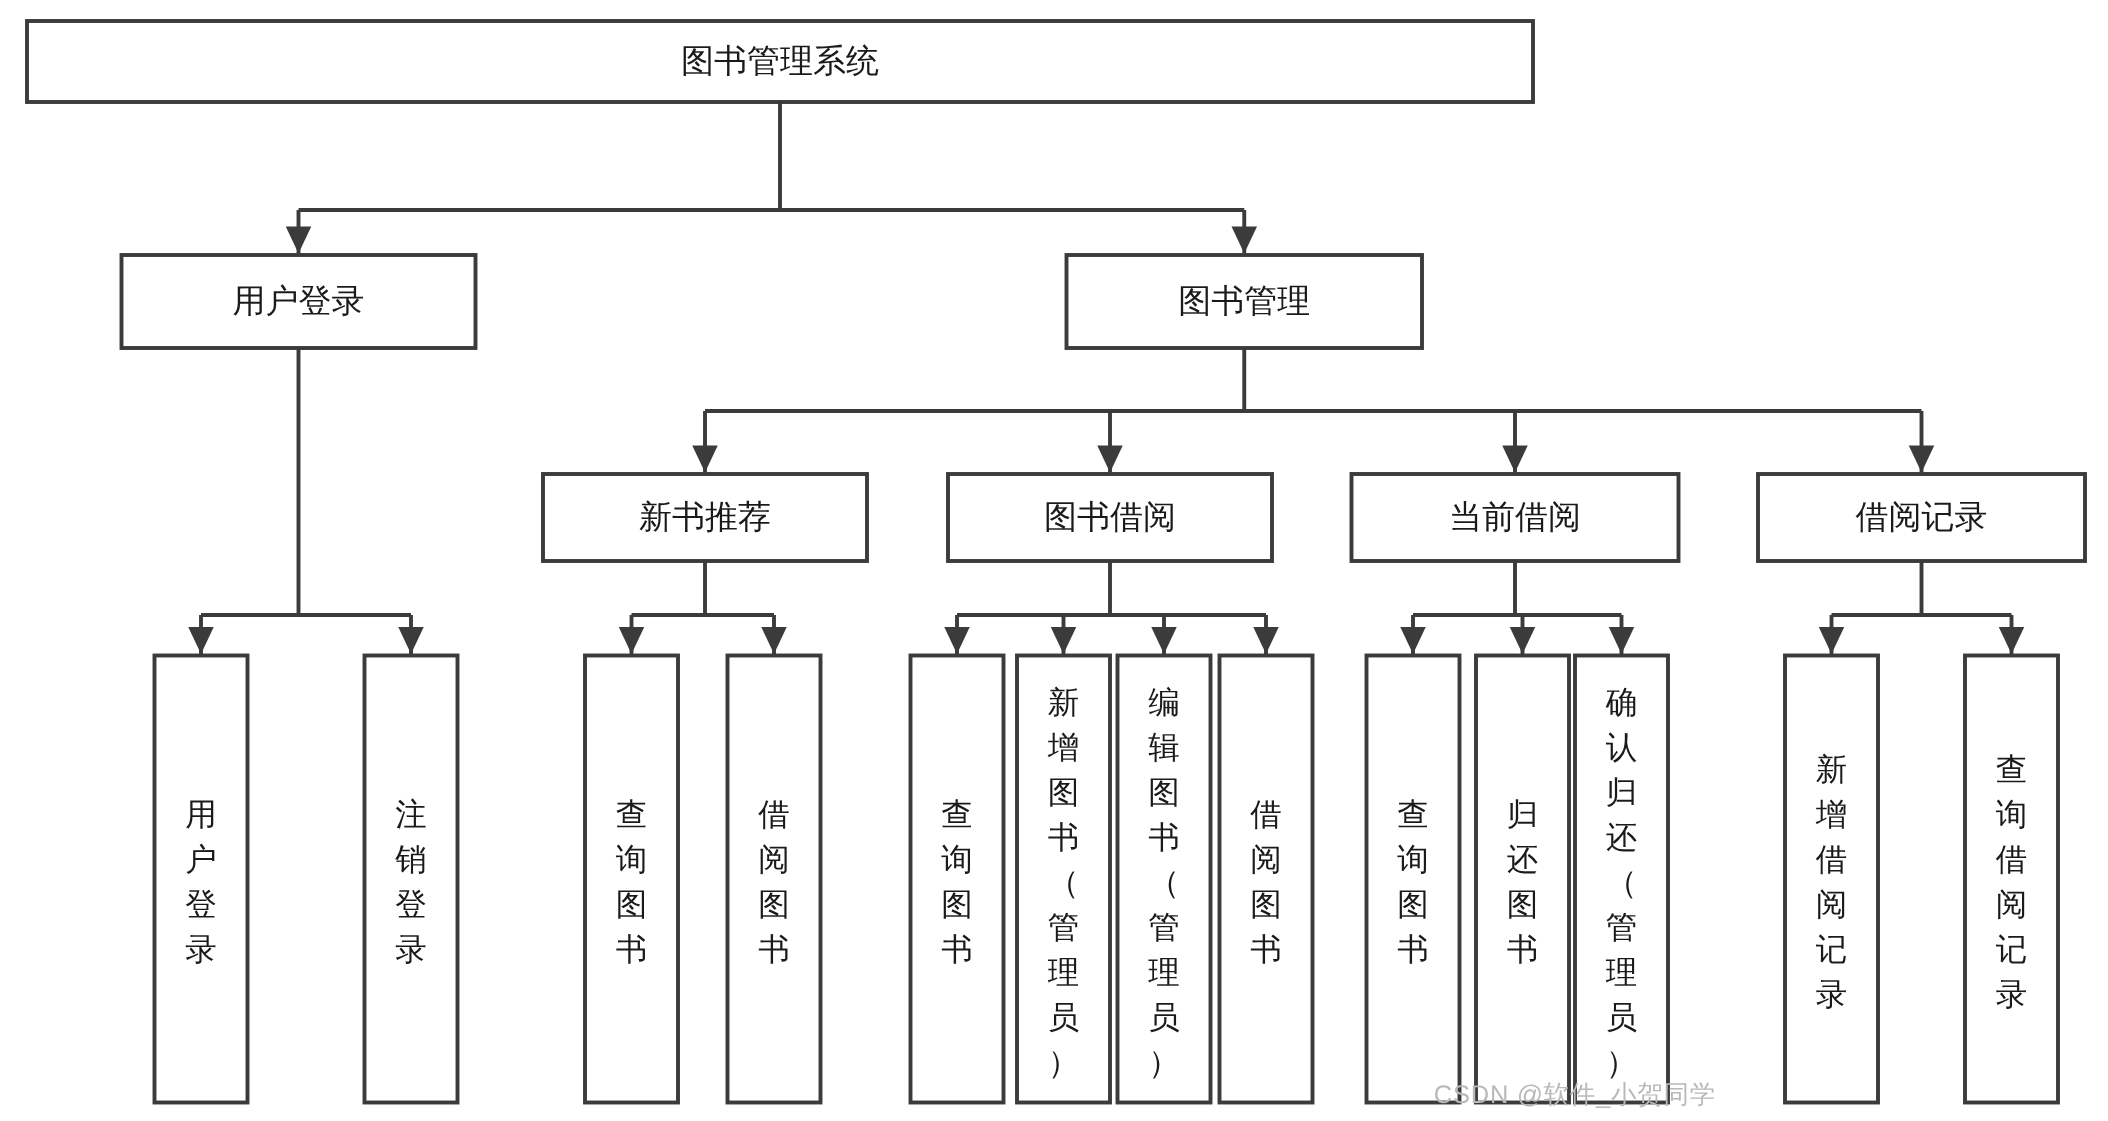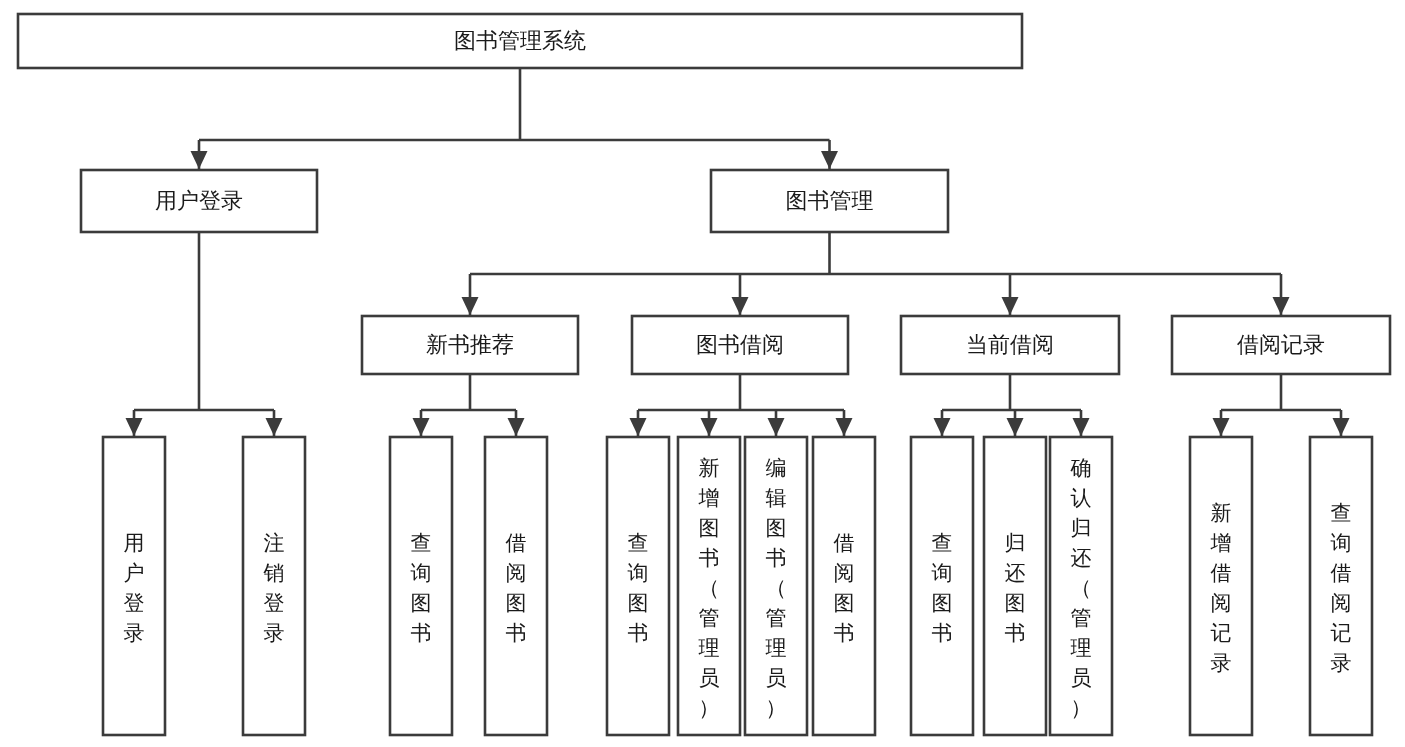--- a/index.html
+++ b/index.html
@@ -204,13 +204,14 @@
           <rect x="1190" y="437" width="62" height="298" class="node-box"></rect>
           <text x="1221" y="0" class="node-label-v"><tspan x="1221" y="520">新</tspan><tspan x="1221" y="550">增</tspan><tspan x="1221" y="580">借</tspan><tspan x="1221" y="610">阅</tspan><tspan x="1221" y="640">记</tspan><tspan x="1221" y="670">录</tspan></text>
         </g>
         <g>
           <rect x="1310" y="437" width="62" height="298" class="node-box"></rect>
           <text x="1341" y="0" class="node-label-v"><tspan x="1341" y="520">查</tspan><tspan x="1341" y="550">询</tspan><tspan x="1341" y="580">借</tspan><tspan x="1341" y="610">阅</tspan><tspan x="1341" y="640">记</tspan><tspan x="1341" y="670">录</tspan></text>
         </g>
       </g>
   </svg>
 
+  <div class="watermark">CSDN @软件_小贺同学</div>
 </div>
 
 </body></html>

